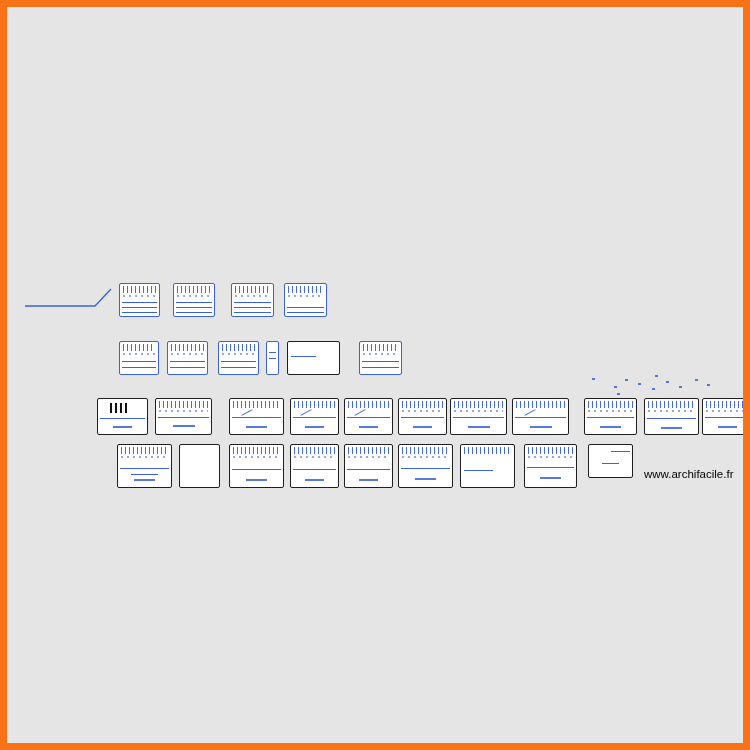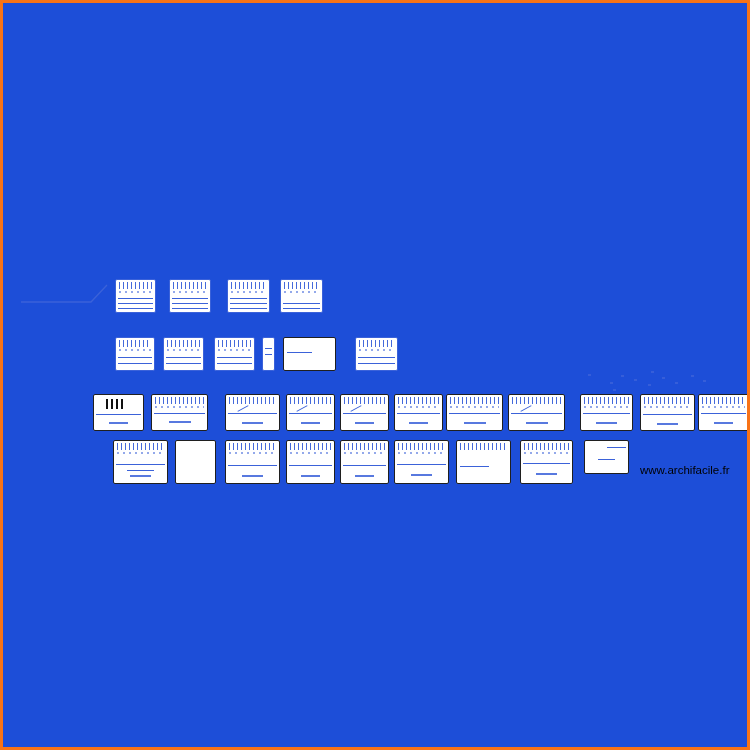--- a/index.html
+++ b/index.html
@@ -3,22 +3,22 @@
 <meta charset="utf-8">
 <style>
   :root{
     --blue:#3b62d9;
     --dark:#1f1f1f;
   }
   html,body{margin:0;padding:0;background:#fff;}
   #plan-canvas{
     position:relative;
     width:750px;height:750px;
-    background:#1d4ed8;
-    border:3px solid #f97316;
+    background:#e5e5e5;
+    border:7px solid #f97316;
     box-sizing:border-box;
     overflow:hidden;
     font-family:"Liberation Sans", sans-serif;
   }
   .overlay{position:absolute;left:0;top:0;pointer-events:none;}
   .overlay polyline{stroke:var(--blue);stroke-width:1.3;fill:none;}
 
   .box{
     position:absolute;
     background:#ffffff;

